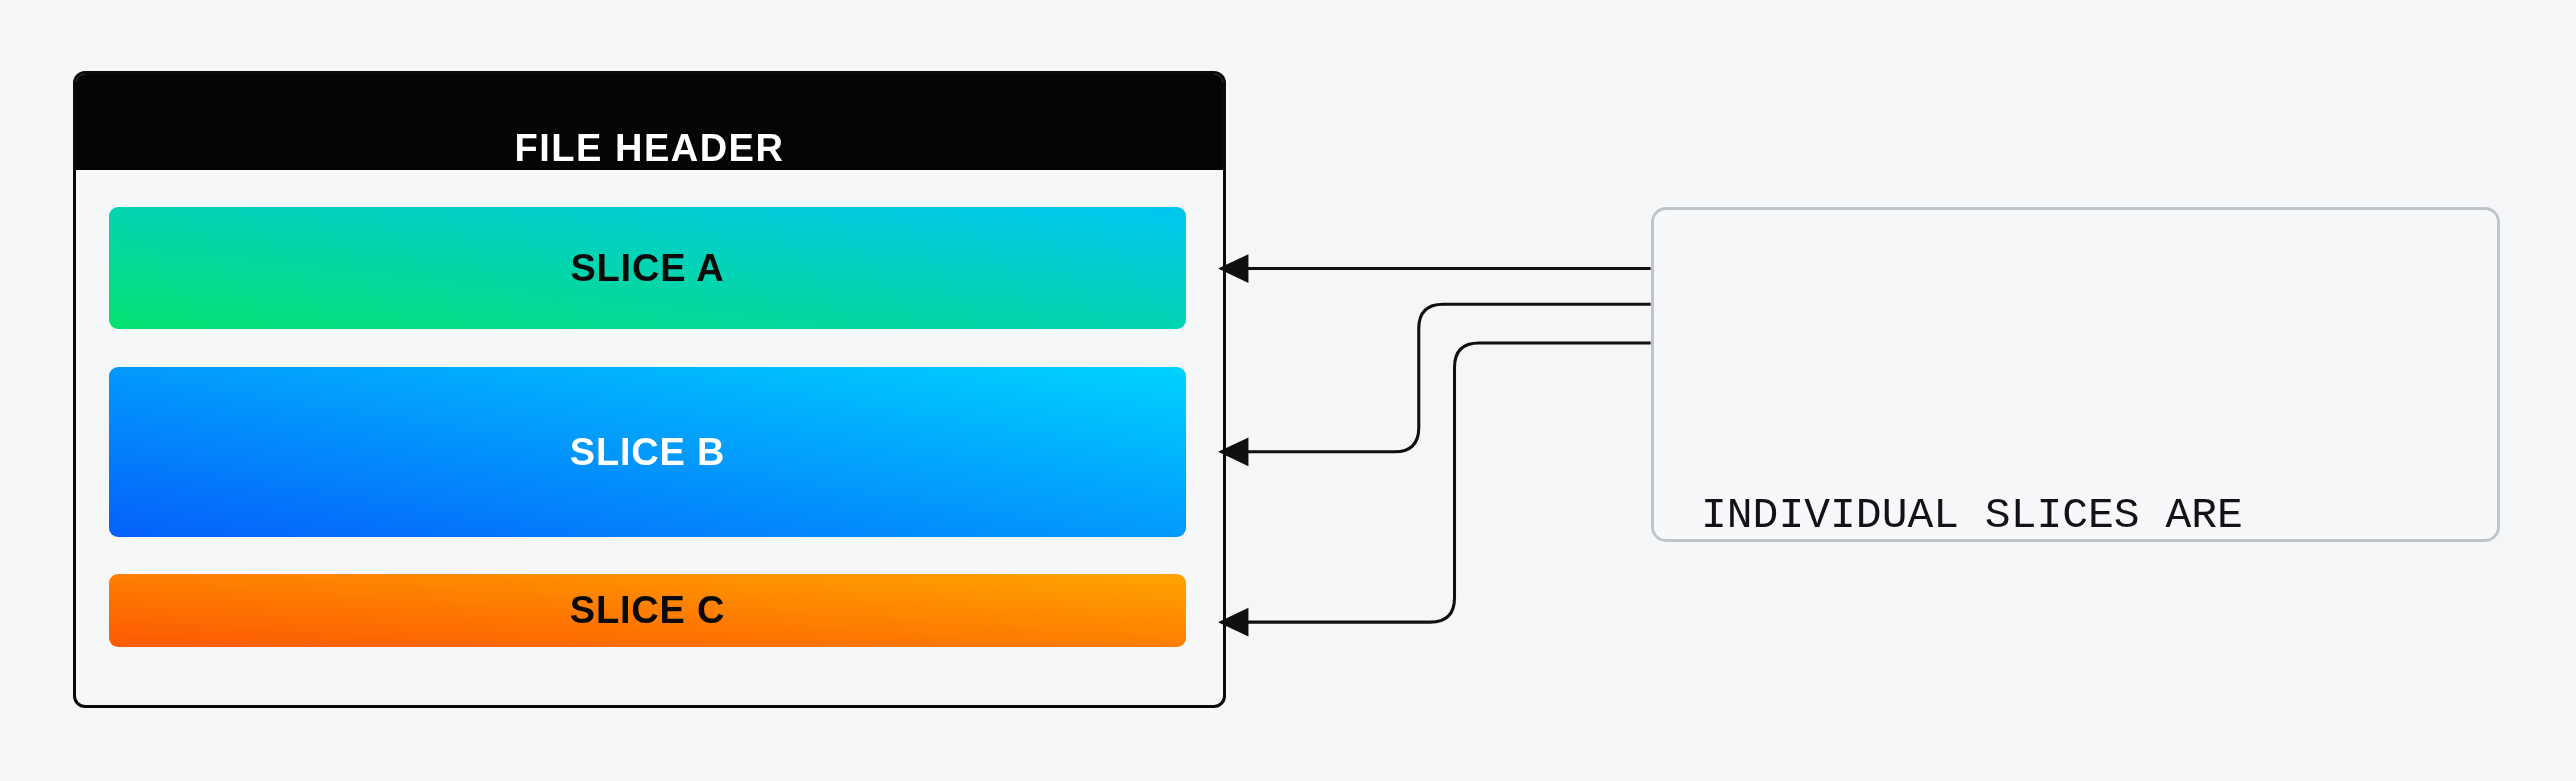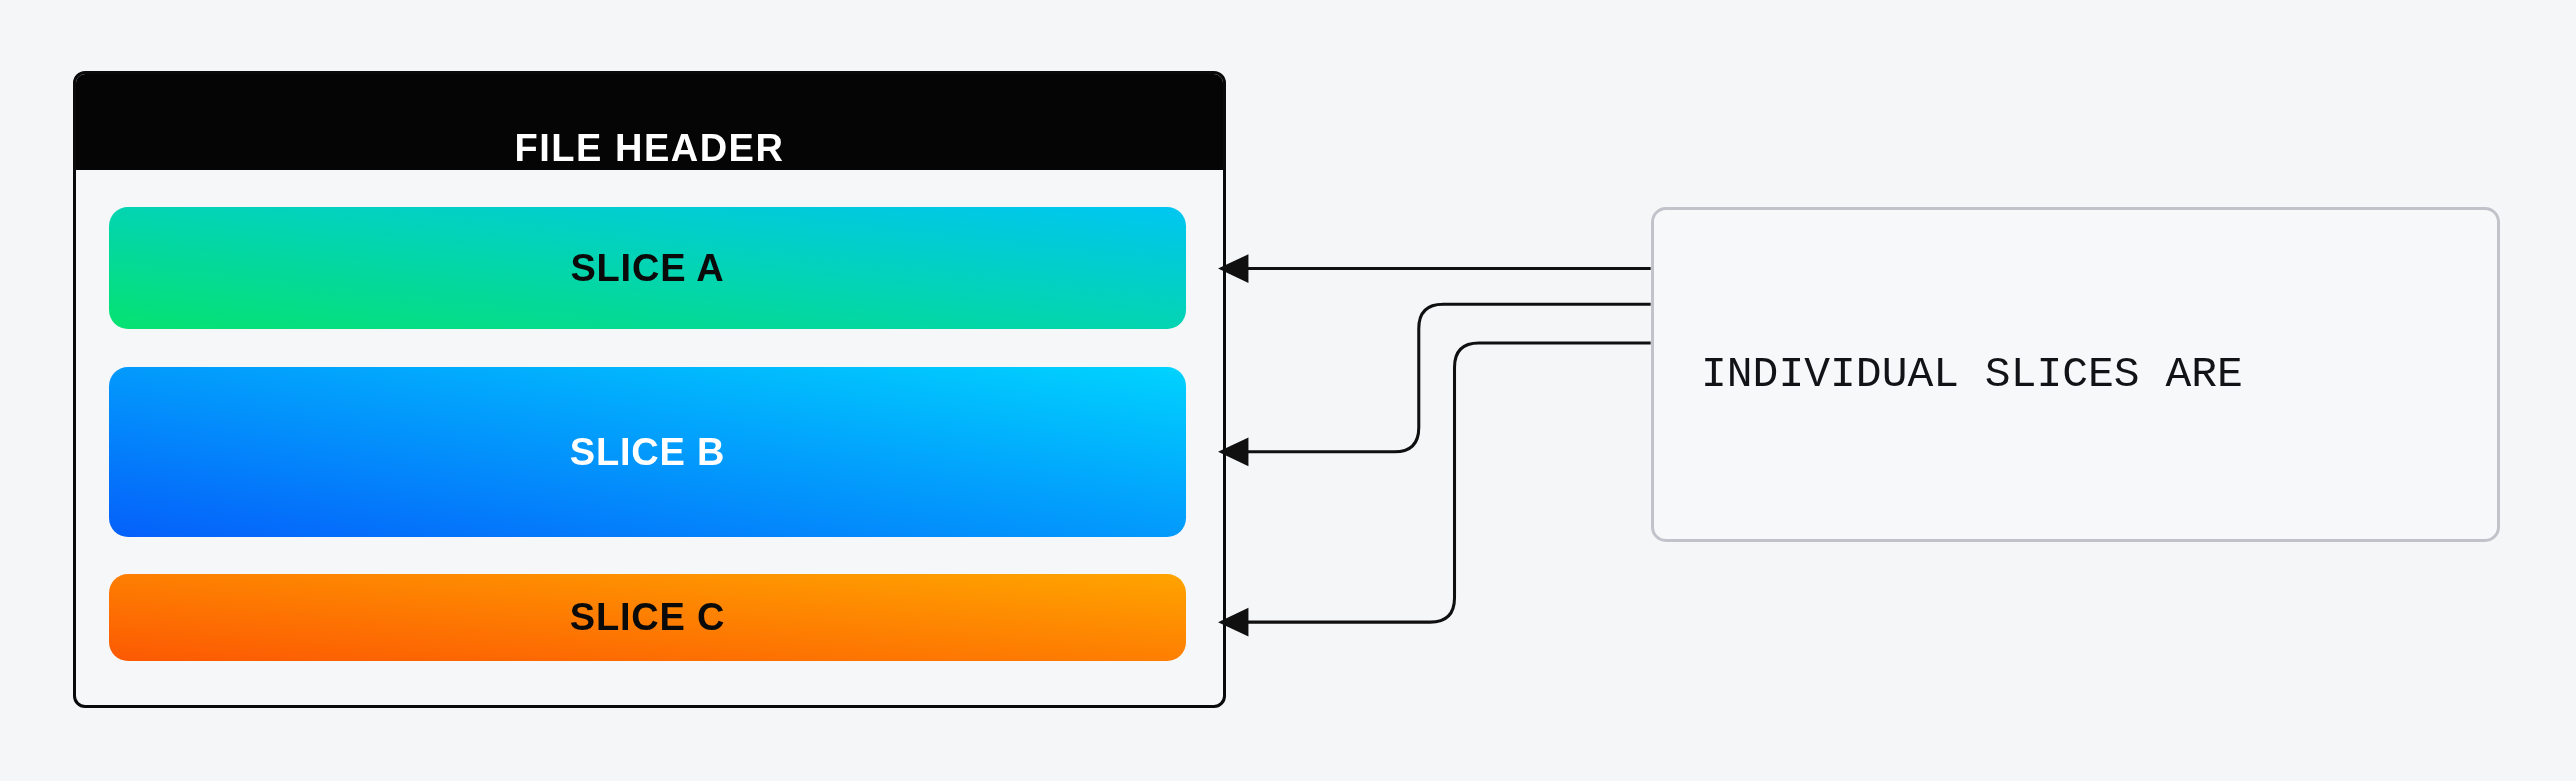--- a/index.html
+++ b/index.html
@@ -44,21 +44,21 @@
     color: var(--header_text, #ffffff);
     font-size: 38px;
     font-weight: 700;
     letter-spacing: 1.5px;
   }
 
   .slice {
     position: absolute;
     left: 33px;
     width: 1077px;
-    border-radius: 19px;
+    border-radius: 9px;
     display: flex;
     align-items: center;
     justify-content: center;
     font-size: 38px;
     font-weight: 700;
     letter-spacing: 0.8px;
   }
   .slice-a {
     top: 133px;
     height: 122px;
@@ -66,39 +66,39 @@
     color: var(--slice_label_dark, #0a0a0a);
   }
   .slice-b {
     top: 293px;
     height: 170px;
     background: linear-gradient(to top right, var(--slice_b_from, #0560fa), var(--slice_b_to, #00d3fe));
     color: var(--slice_label_light, #ffffff);
   }
   .slice-c {
     top: 500px;
-    height: 87px;
+    height: 73px;
     background: linear-gradient(to top right, var(--slice_c_from, #fc5903), var(--slice_c_to, #ffa400));
     color: var(--slice_label_dark, #0a0a0a);
   }
 
   
   .note {
     position: absolute;
     left: 1651px;
     top: 207px;
     width: 849px;
     height: 335px;
     box-sizing: border-box;
     border: 3px solid var(--note_border, #c0c4ca);
     border-radius: 15px;
     background: var(--note_bg, #f7f8fa);
     display: flex;
     flex-direction: column;
-    justify-content: center;
+    justify-content: flex-end;
     padding-left: 47px;
   }
   .note-line {
     font-family: "Liberation Mono", "DejaVu Sans Mono", monospace;
     font-size: 43px;
     line-height: 47px;
     color: var(--note_text, #121316);
     white-space: nowrap;
   }
 

